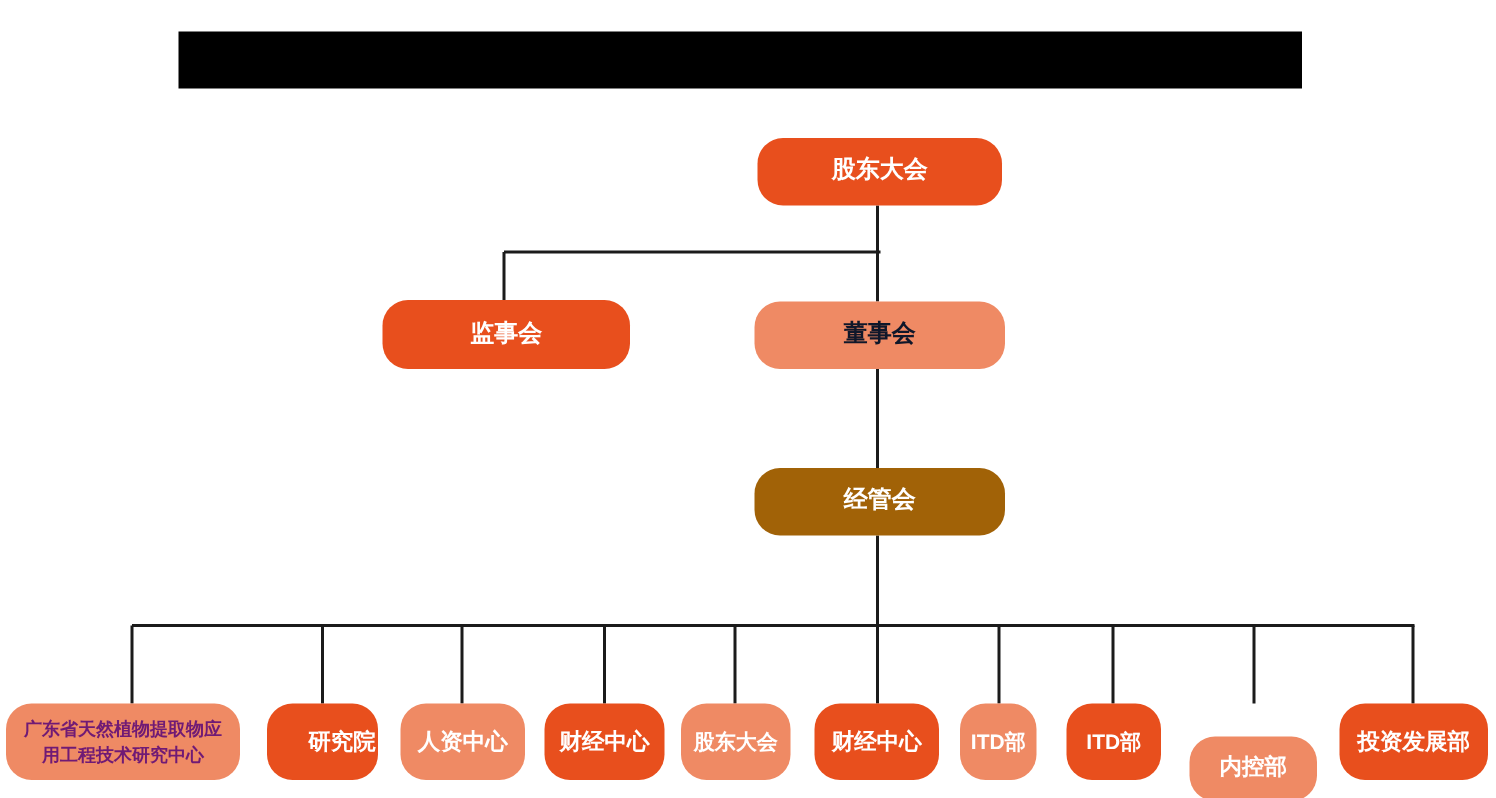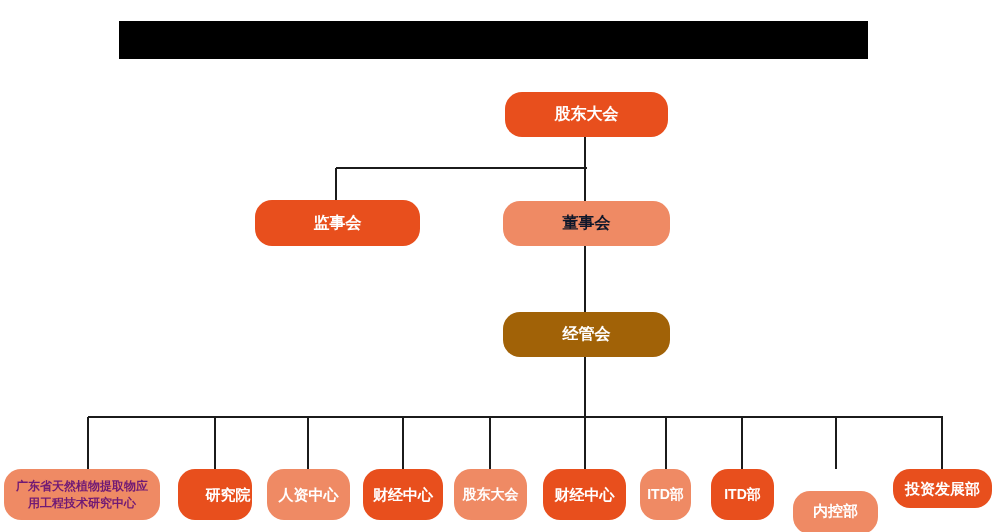--- a/index.html
+++ b/index.html
@@ -69,15 +69,15 @@
       <div class="node" style="left: 4px; top: 469px; width: 156px; height: 51px; font-size: 12px; background: rgb(239, 138, 100); color: #701a75;">广东省天然植物提取物应
 用工程技术研究中心</div>
       <div class="node" style="left: 178px; top: 469px; width: 74px; height: 51px; font-size: 15px; background: rgb(232, 79, 29); color: rgb(255, 255, 255); padding-left: 26px;">研究院</div>
       <div class="node" style="left: 267px; top: 469px; width: 83px; height: 51px; font-size: 15px; background: rgb(239, 138, 100); color: rgb(255, 255, 255);">人资中心</div>
       <div class="node" style="left: 363px; top: 469px; width: 80px; height: 51px; font-size: 15px; background: rgb(232, 79, 29); color: rgb(255, 255, 255);">财经中心</div>
       <div class="node" style="left: 454px; top: 469px; width: 73px; height: 51px; font-size: 14px; background: rgb(239, 138, 100); color: rgb(255, 255, 255);">股东大会</div>
       <div class="node" style="left: 543px; top: 469px; width: 83px; height: 51px; font-size: 15px; background: rgb(232, 79, 29); color: rgb(255, 255, 255);">财经中心</div>
       <div class="node" style="left: 640px; top: 469px; width: 51px; height: 51px; font-size: 14px; background: rgb(239, 138, 100); color: rgb(255, 255, 255);">ITD部</div>
       <div class="node" style="left: 711px; top: 469px; width: 63px; height: 51px; font-size: 14px; background: rgb(232, 79, 29); color: rgb(255, 255, 255);">ITD部</div>
       <div class="node" style="left: 793px; top: 491px; width: 85px; height: 43px; font-size: 15px; background: rgb(239, 138, 100); color: rgb(255, 255, 255); font-family: Liberation Mono, monospace;">内控部</div>
-      <div class="node" style="left: 893px; top: 469px; width: 99px; height: 39px; font-size: 15px; background: rgb(232, 79, 29); color: rgb(255, 255, 255);">投资发展部</div>
+      <div class="node" style="left: 893px; top: 469px; width: 99px; height: 51px; font-size: 15px; background: rgb(232, 79, 29); color: rgb(255, 255, 255);">投资发展部</div>
     </div>
 </div>
 
 </body></html>

